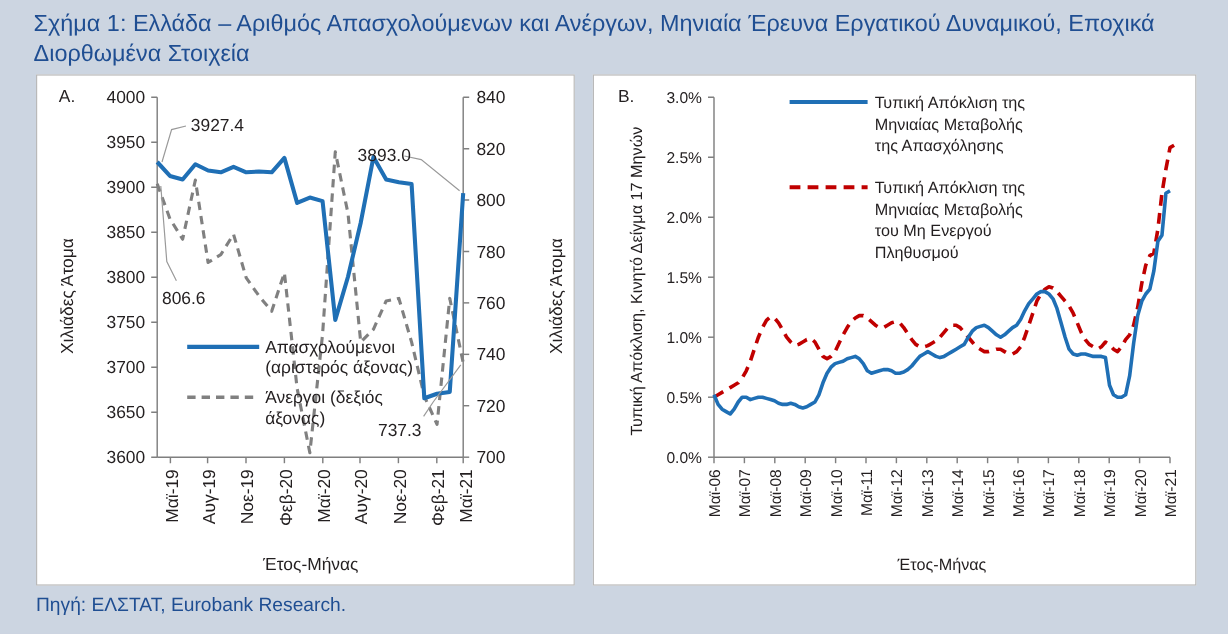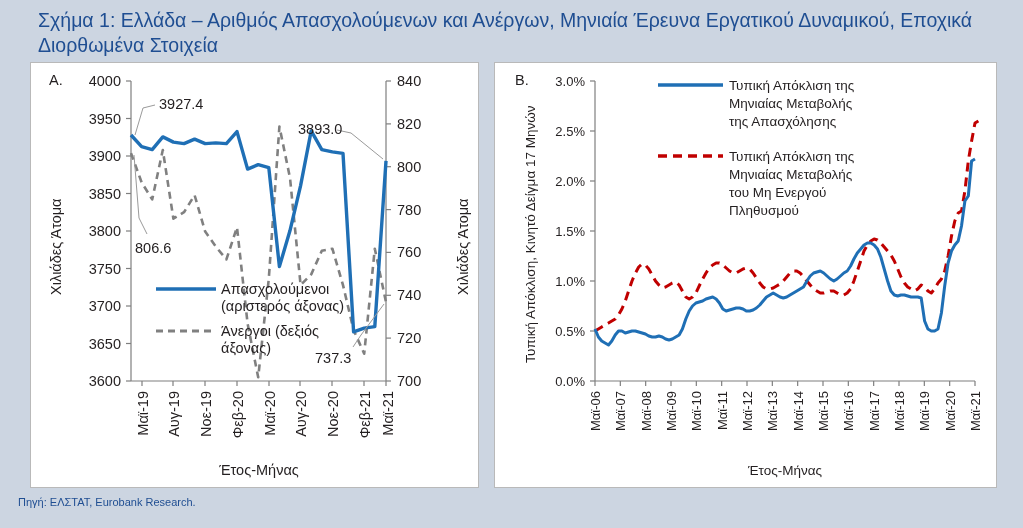--- a/index.html
+++ b/index.html
@@ -4,31 +4,31 @@
 <style>
   html,body{margin:0;padding:0;}
   body{
     width:1023px;height:528px;
     background:#ccd5e1;
     font-family:"Liberation Sans", sans-serif;
     overflow:hidden;
     position:relative;
   }
   #figure-title{
-    position:absolute;left:38px;top:8px;width:965px;
+    position:absolute;left:28px;top:8px;width:965px;
     color:#1f4e92;font-size:19.5px;line-height:25px;font-weight:400;
   }
   .panel{
     position:absolute;background:#ffffff;border:1px solid #b9b9b9;
   }
   #panel-a{left:30px;top:62px;width:447px;height:424px;}
   #panel-b{left:494px;top:62px;width:501px;height:424px;}
   #source-note{
-    position:absolute;left:18px;top:496px;
-    color:#1f4e92;font-size:11px;
+    position:absolute;left:30px;top:496px;
+    color:#1f4e92;font-size:16px;
   }
   svg{display:block;}
   .tick-lbl{font-family:"Liberation Sans",sans-serif;font-size:14.5px;fill:#231f20;}
   .tick-lbl-b{font-family:"Liberation Sans",sans-serif;font-size:13px;fill:#231f20;}
   .ax-title{font-family:"Liberation Sans",sans-serif;font-size:14.5px;fill:#231f20;}
   .ax-title-b{font-family:"Liberation Sans",sans-serif;font-size:13.5px;fill:#231f20;}
   .anno{font-family:"Liberation Sans",sans-serif;font-size:14.5px;fill:#231f20;}
   .leg-lbl{font-family:"Liberation Sans",sans-serif;font-size:14.5px;fill:#231f20;}
   .leg-lbl-b{font-family:"Liberation Sans",sans-serif;font-size:13.5px;fill:#231f20;}
 </style>

